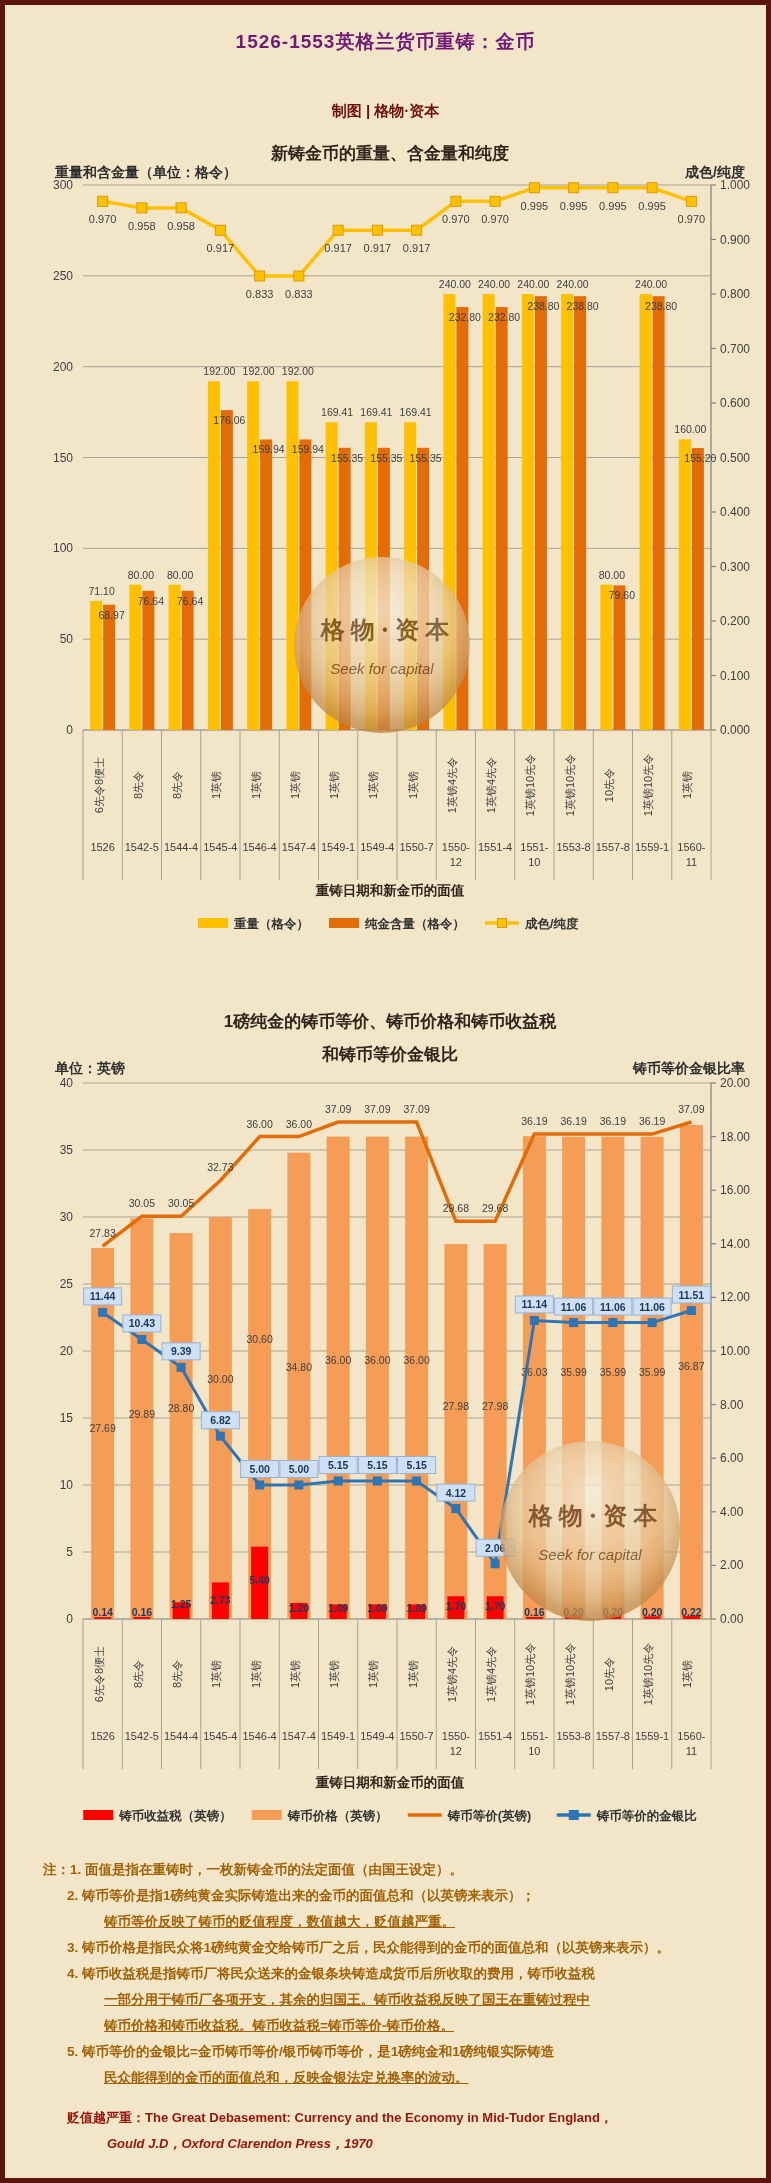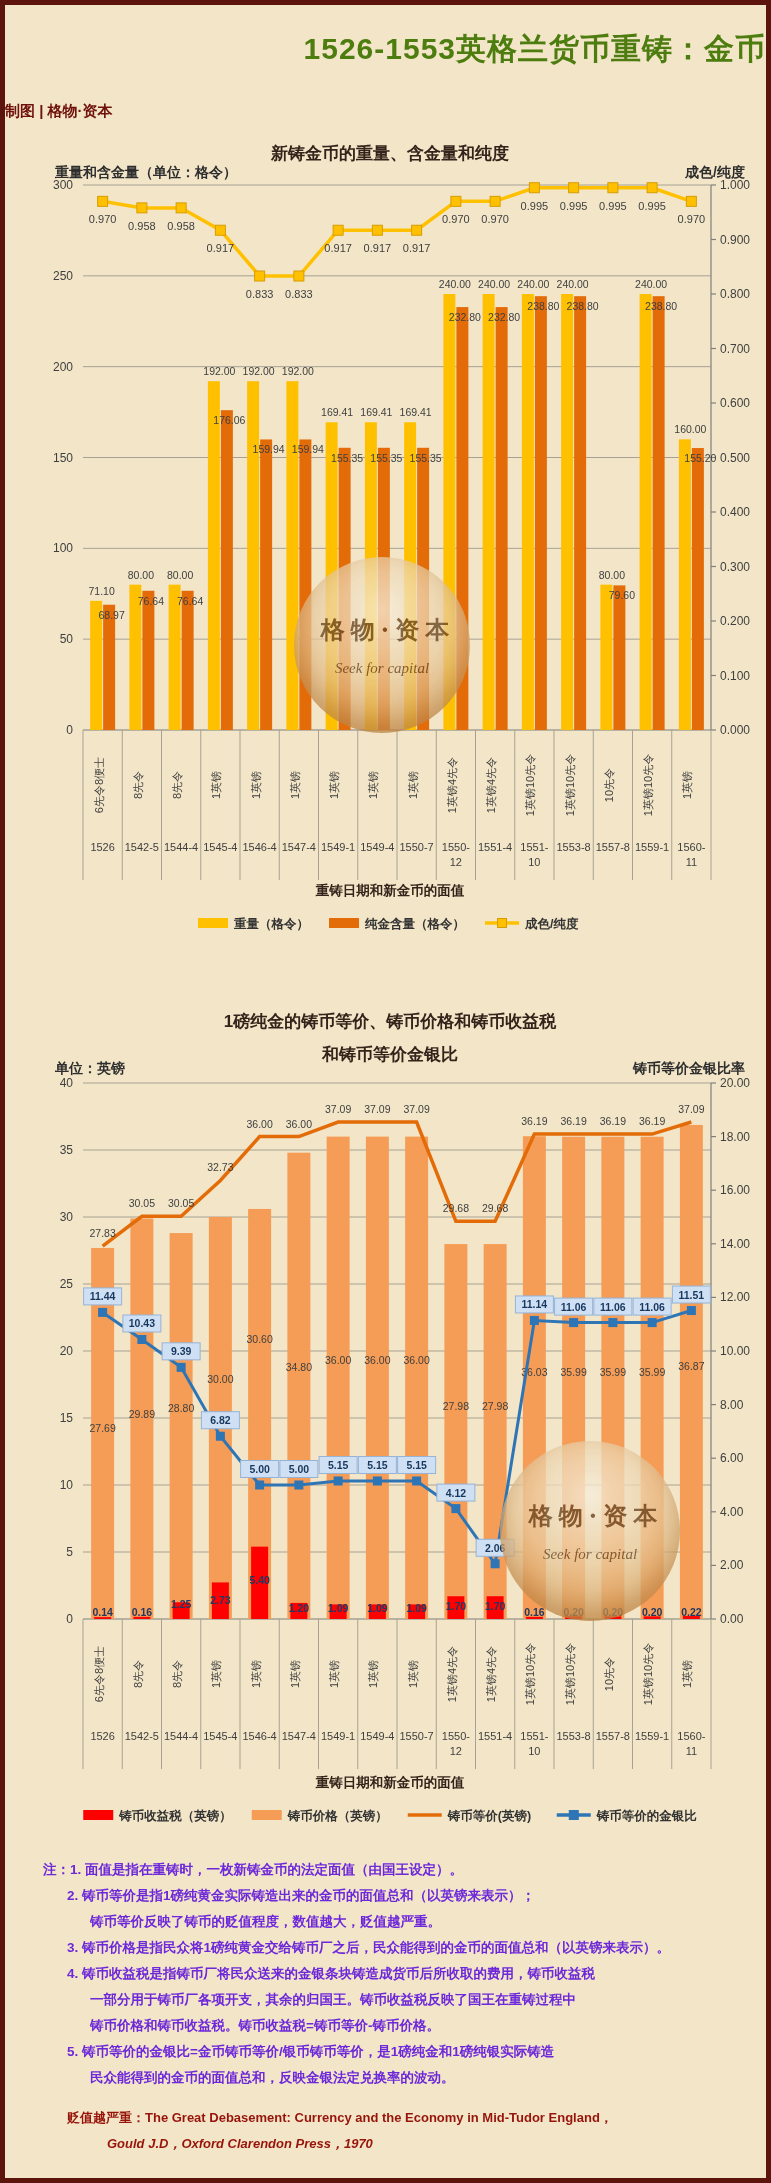--- a/index.html
+++ b/index.html
@@ -1,46 +1,46 @@
 <!DOCTYPE html>
 <html><head>
 <meta charset="utf-8">
 <style>
   html,body{margin:0;padding:0;}
   body{width:771px;font-family:"Liberation Sans",sans-serif;}
   #page{position:relative;width:771px;height:2183px;background:#f3e6c8;border:5px solid #5c140d;box-sizing:border-box;overflow:hidden;}
-  .title{position:absolute;top:24px;left:0;width:100%;text-align:right;font-size:30px;font-weight:bold;color:#4d7c0f;letter-spacing:1px;}
-  .subtitle{position:absolute;top:97px;left:0;width:100%;font-size:15px;font-weight:bold;color:#6e110a;}
+  .title{position:absolute;top:24px;left:0;width:100%;text-align:center;font-size:19px;font-weight:bold;color:#701a75;letter-spacing:1px;}
+  .subtitle{position:absolute;top:97px;left:0;width:100%;text-align:center;font-size:15px;font-weight:bold;color:#6e110a;}
   svg{position:absolute;left:28px;overflow:visible;}
   #chart1{top:118px;}
   #chart2{top:948px;}
   .ct{font-size:17px;font-weight:bold;fill:#33231a;text-anchor:middle;}
   .ah{font-size:14px;font-weight:bold;fill:#2e2e2e;}
   .tick{font-size:12px;fill:#3f3f3f;}
   .cat{font-size:11px;fill:#3f3f3f;text-anchor:middle;}
   .xt{font-size:13.5px;font-weight:bold;fill:#33231a;text-anchor:middle;}
   .leg{font-size:12.5px;font-weight:600;fill:#333;}
   .dl{font-size:10.5px;fill:#404040;text-anchor:middle;}
   .dlp{font-size:11px;fill:#404040;text-anchor:middle;}
   .dln{font-size:10.5px;font-weight:bold;fill:#1f3864;text-anchor:middle;}
   .dlb{font-size:10.5px;font-weight:bold;fill:#17375d;text-anchor:middle;}
   .grid{stroke:#a8a193;stroke-width:1;}
   .axisline{stroke:#7f7f7f;stroke-width:1.2;}
   .watermark{position:absolute;border-radius:50%;opacity:.82;
     background:radial-gradient(circle at 50% 30%,rgba(246,238,220,.95) 0%,rgba(233,204,160,.9) 45%,rgba(210,150,80,.88) 85%,rgba(190,125,55,.9) 100%);
     box-shadow:inset 0 -12px 25px rgba(140,80,20,.35);
     display:flex;flex-direction:column;align-items:center;justify-content:center;pointer-events:none;}
   .wm-cn{font-size:24px;font-weight:bold;color:#6e4a26;letter-spacing:6px;font-family:"DejaVu Serif",serif;margin-left:12px;}
-  .wm-en{font-size:15px;font-style:italic;color:#6e4a26;margin-top:14px;font-family:Liberation Serif, serif;text-align:center;}
+  .wm-en{font-size:15px;font-style:italic;color:#6e4a26;margin-top:14px;font-family:Liberation Sans, sans-serif;text-align:center;}
   #wm1{left:289px;top:552px;width:176px;height:176px;}
   #wm2{left:495px;top:1436px;width:180px;height:180px;}
-  #notes{position:absolute;left:38px;top:1852px;width:706px;color:#6d28d9;font-size:13.5px;font-weight:bold;line-height:26px;}
+  #notes{position:absolute;left:38px;top:1852px;width:706px;color:#a16207;font-size:13.5px;font-weight:bold;line-height:26px;}
   .ind0{margin-left:0;}
   .ind1{margin-left:24px;}
-  .ind2{margin-left:47px;}
+  .ind2{margin-left:61px;text-decoration:underline;}
   #source{position:absolute;left:62px;top:2100px;width:680px;color:#97140b;font-size:13px;font-weight:bold;line-height:26px;}
   .src-title{}
   .src-line2{margin-left:40px;font-style:italic;}
 </style>
 </head>
 <body>
 
 <div id="page">
   <div class="title">1526-1553英格兰货币重铸：金币</div>
   <div class="subtitle">制图 | 格物·资本</div>

